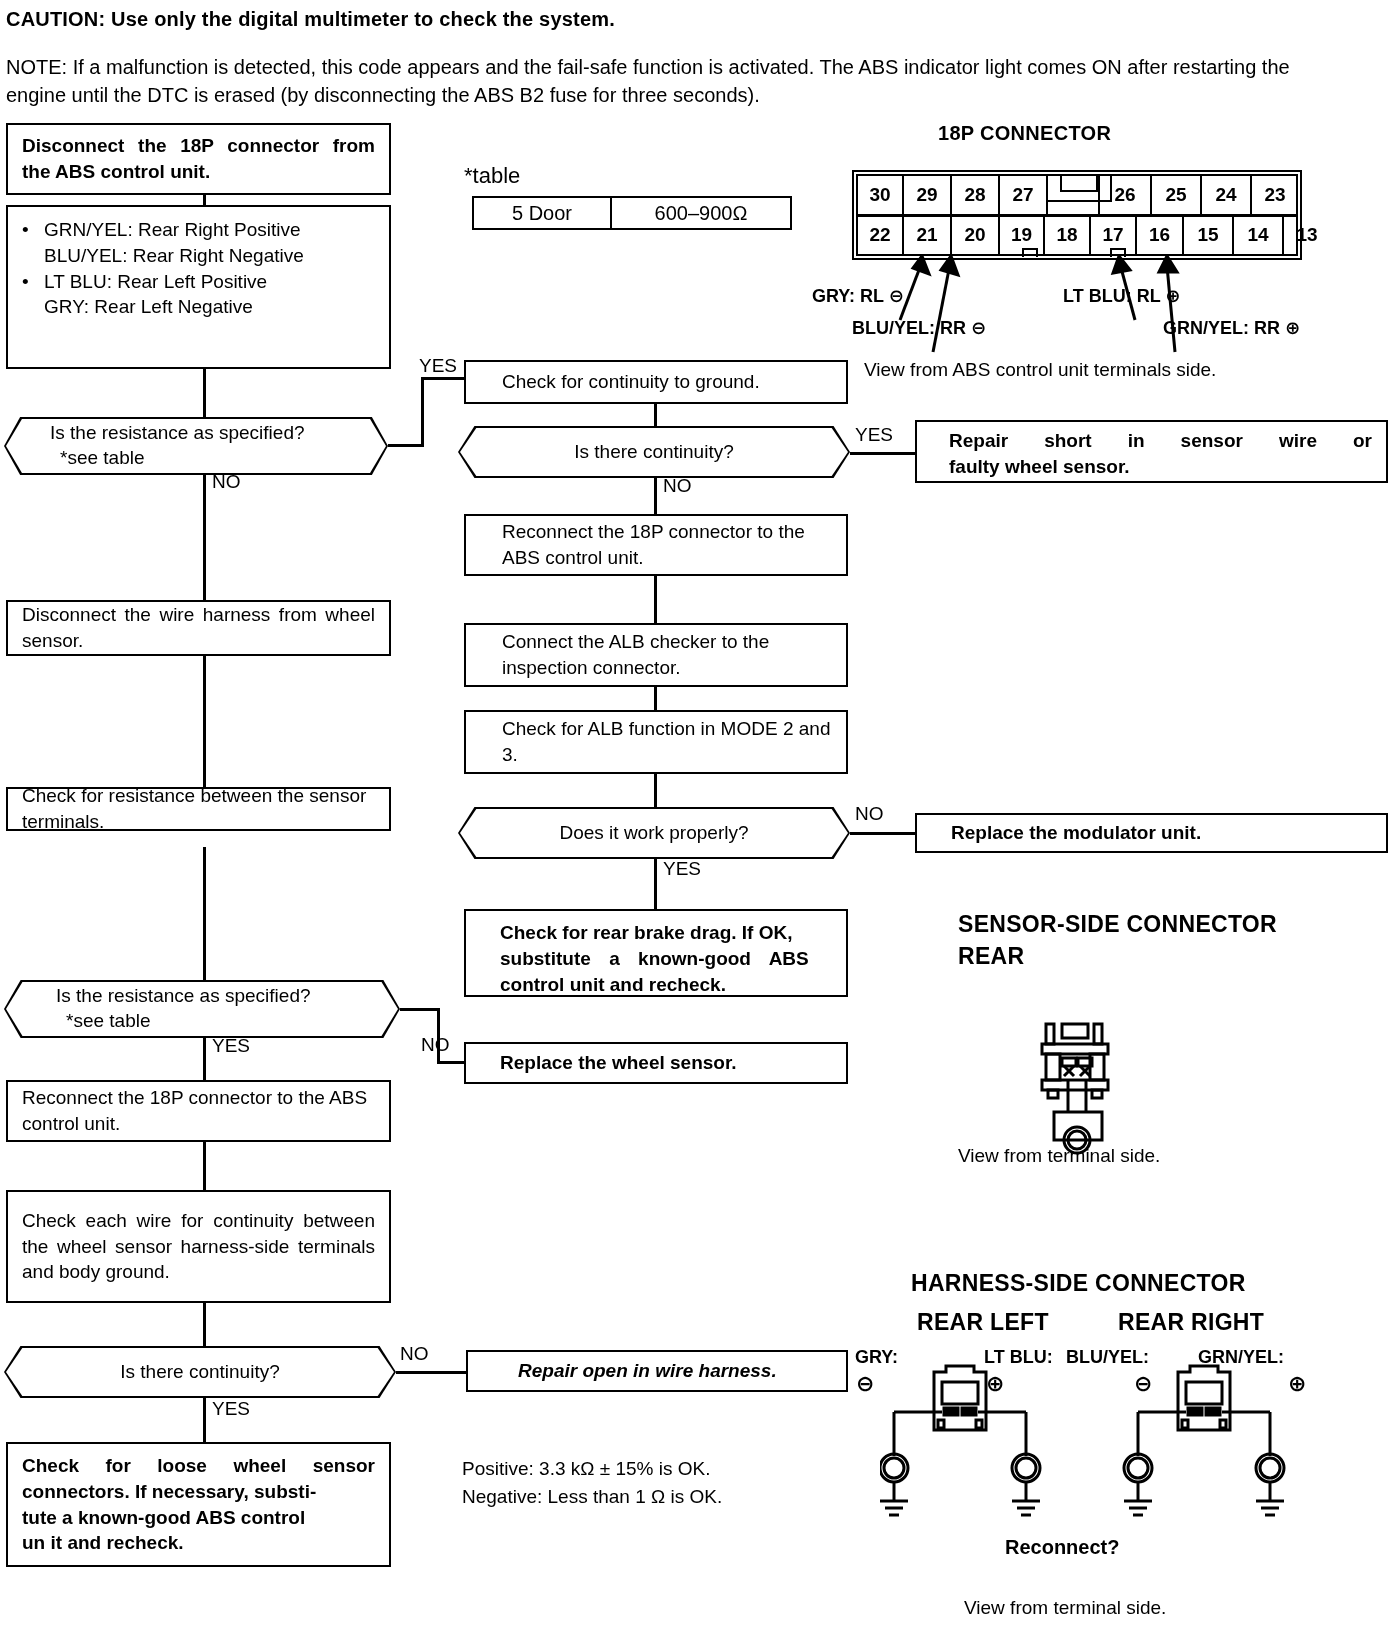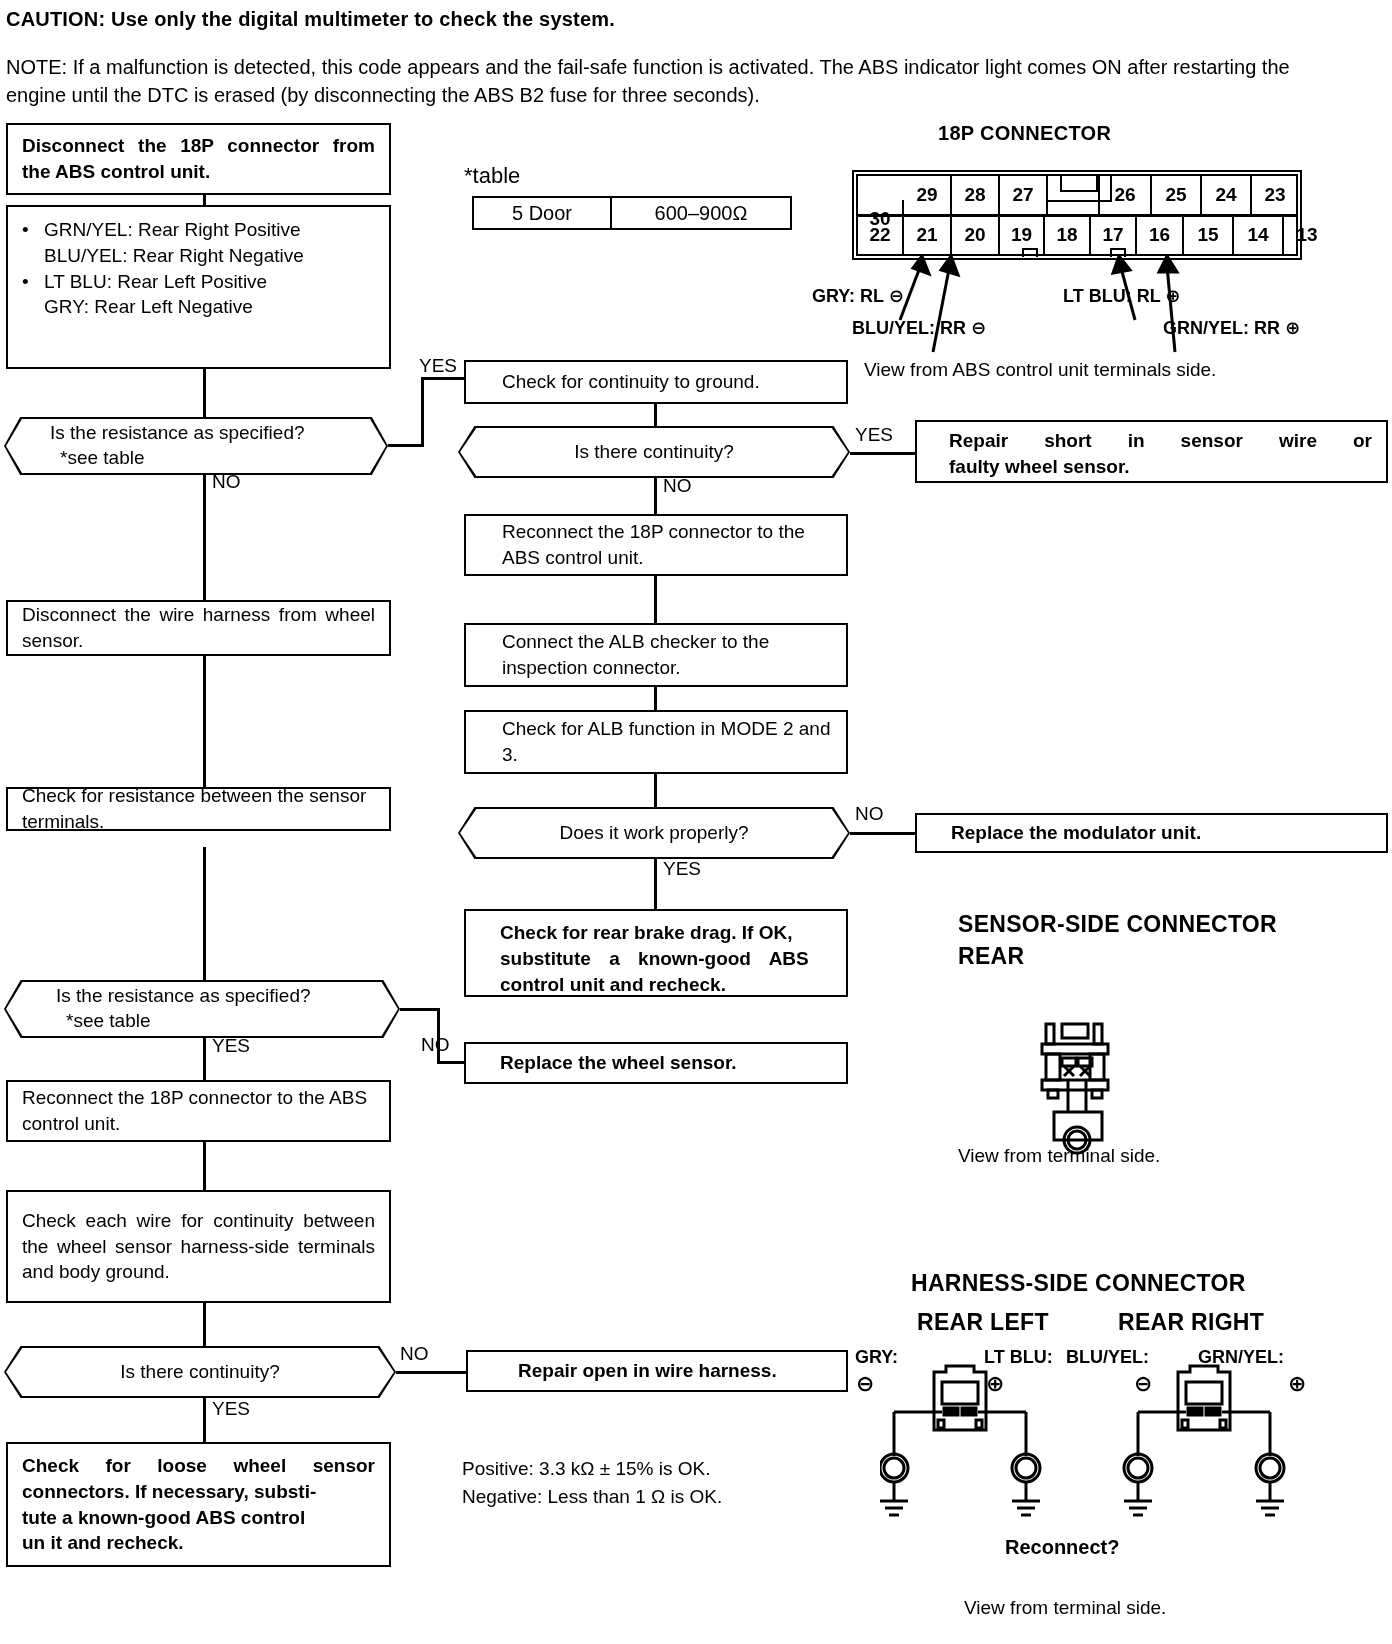--- a/index.html
+++ b/index.html
@@ -222,21 +222,21 @@
     <div>Check for rear brake drag. If OK,</div>
     <div style="text-align:justify;text-align-last:justify;width:93%;">substitute a known-good ABS</div>
     <div>control  unit and recheck.</div>
   </div>
 </div>
 
 <div class="abs box bold" style="left:464px;top:1042px;width:384px;height:42px;">
   <div class="txt" style="padding-left:20px;">Replace the wheel sensor.</div>
 </div>
 
-<div class="abs box bold" style="left:466px;top:1350px;width:382px;height:42px;">
+<div class="abs box bold" style="left:466px;top:1350px;width:382px;height:42px;font-style:italic;">
   <div class="txt" style="padding-left:36px;">Repair open in wire harness.</div>
 </div>
 
 <div class="abs meas" style="left:462px;top:1455px;width:400px;">
   <div>Positive:   3.3 kΩ ± 15% is OK.</div>
   <div>Negative: Less than 1 Ω is OK.</div>
 </div>
 
 <div class="abs tblcap" style="left:464px;top:163px;">*table</div>
 <table class="abs tbl" style="left:472px;top:196px;">
@@ -249,21 +249,21 @@
   </table>
 
 <div class="abs conn-title" style="left:938px;top:122px;">18P CONNECTOR</div>
 
 <div class="abs" style="left:852px;top:170px;width:450px;height:90px;">
 
   <div class="abs" style="left:0;top:0;width:450px;height:90px;border:2.5px solid #000;"></div>
   <div class="abs" style="left:4px;top:4px;width:442px;height:82px;border:2.5px solid #000;"></div>
 
   <div class="abs" style="left:6px;top:6px;display:flex;height:38px;">
-    <div class="pin" style="width:44px;margin-top:24px;">30</div>
+    <div class="pin" style="width:44px;">30</div>
     <div class="pin" style="width:46px;">29</div>
     <div class="pin" style="width:46px;">28</div>
     <div class="pin" style="width:46px;">27</div>
   </div>
 
   <div class="abs" style="left:194px;top:6px;width:66px;height:26px;border:2.5px solid #000;border-top:none;"></div>
   <div class="abs" style="left:208px;top:6px;width:38px;height:16px;border:2.5px solid #000;border-top:none;"></div>
 
   <div class="abs" style="left:246px;top:6px;display:flex;height:38px;">
     <div class="pin" style="width:50px;border-left:2.5px solid #000;">26</div>

